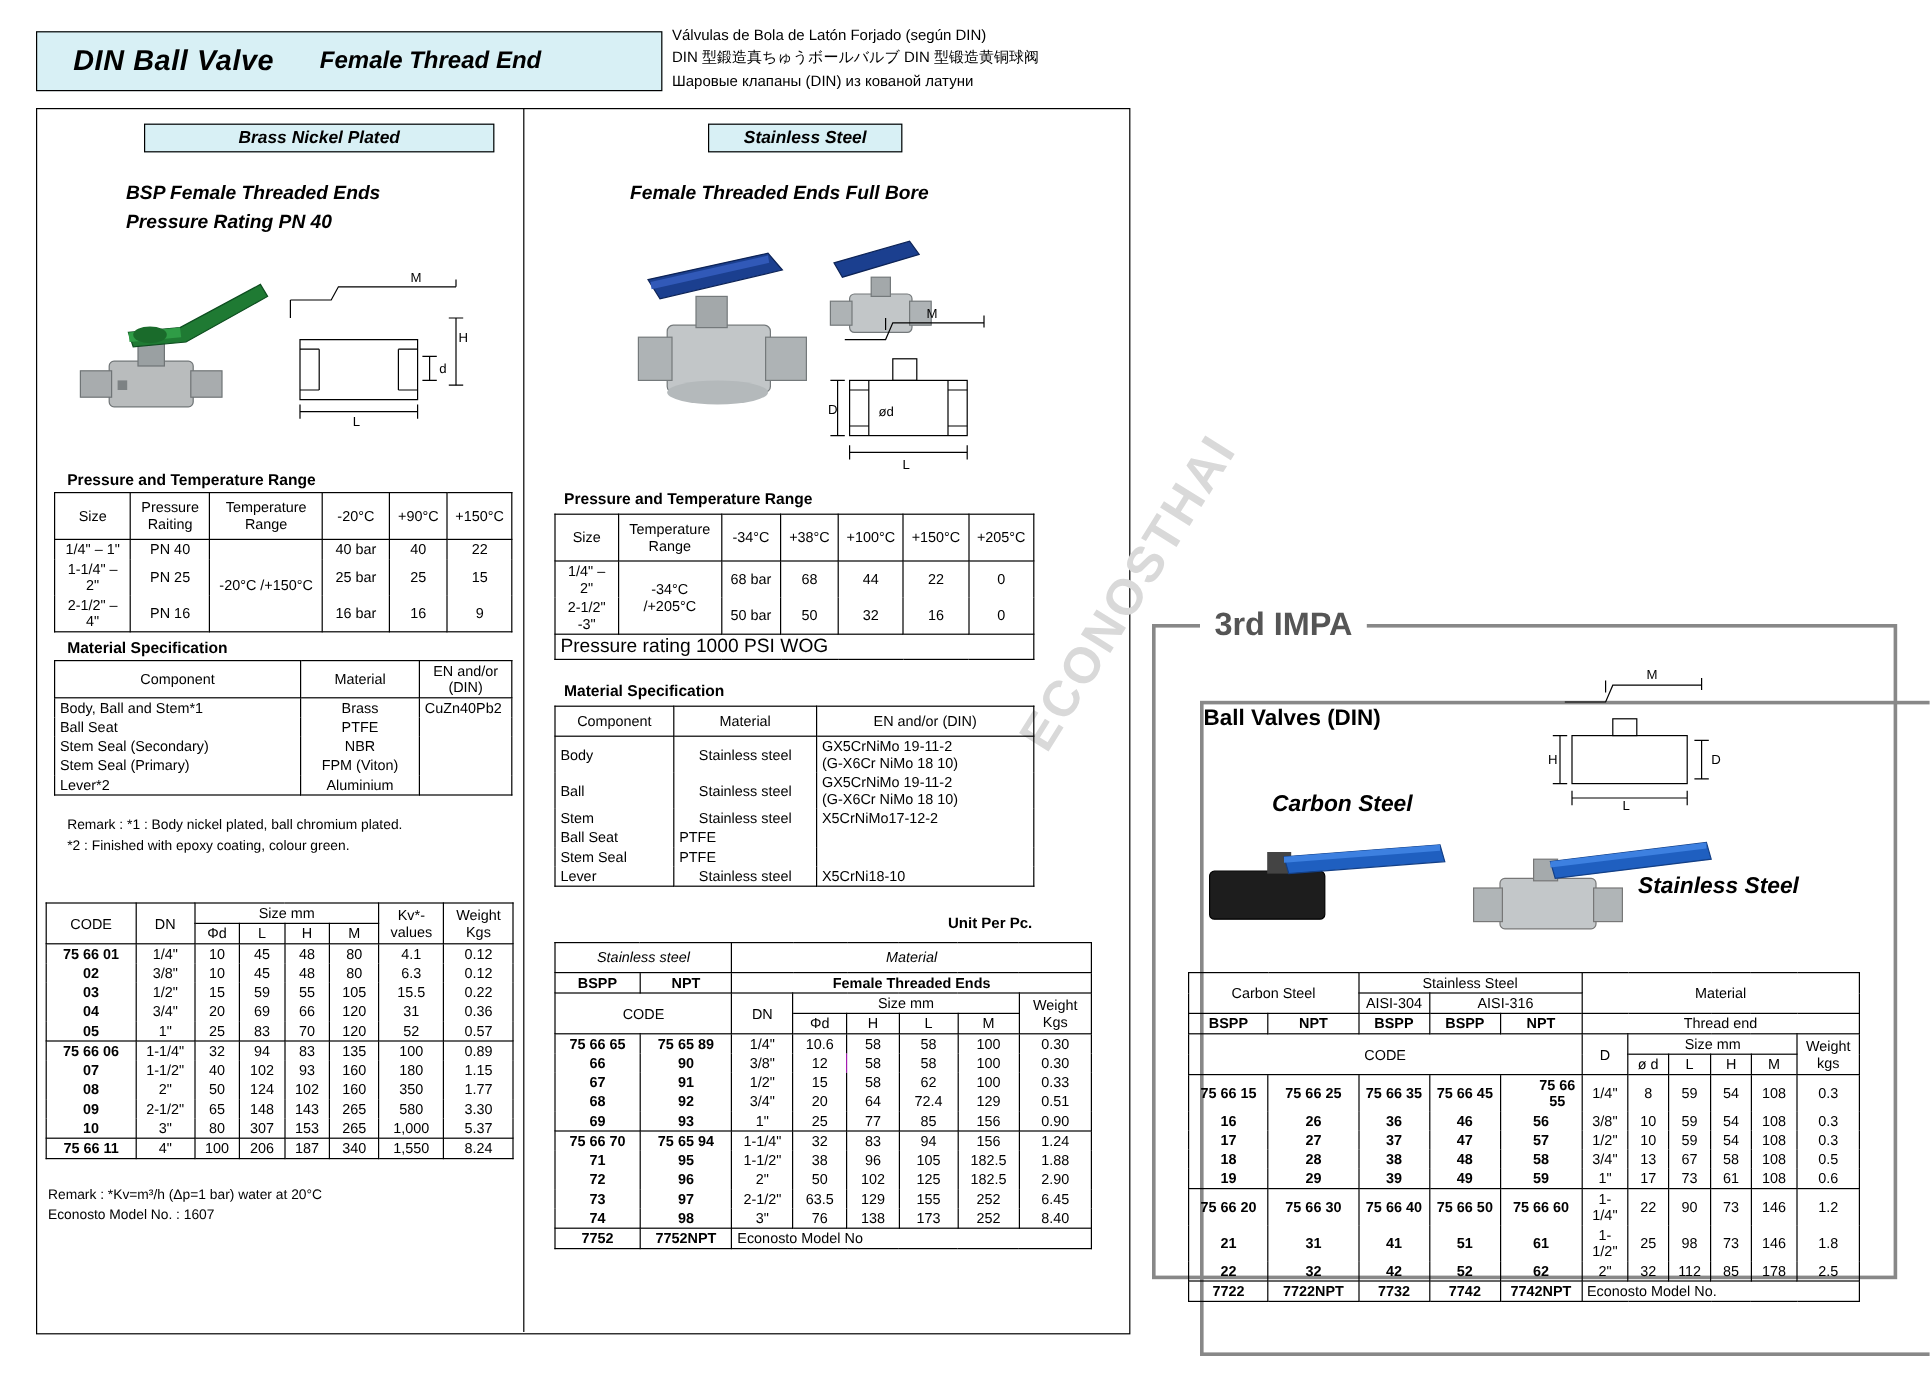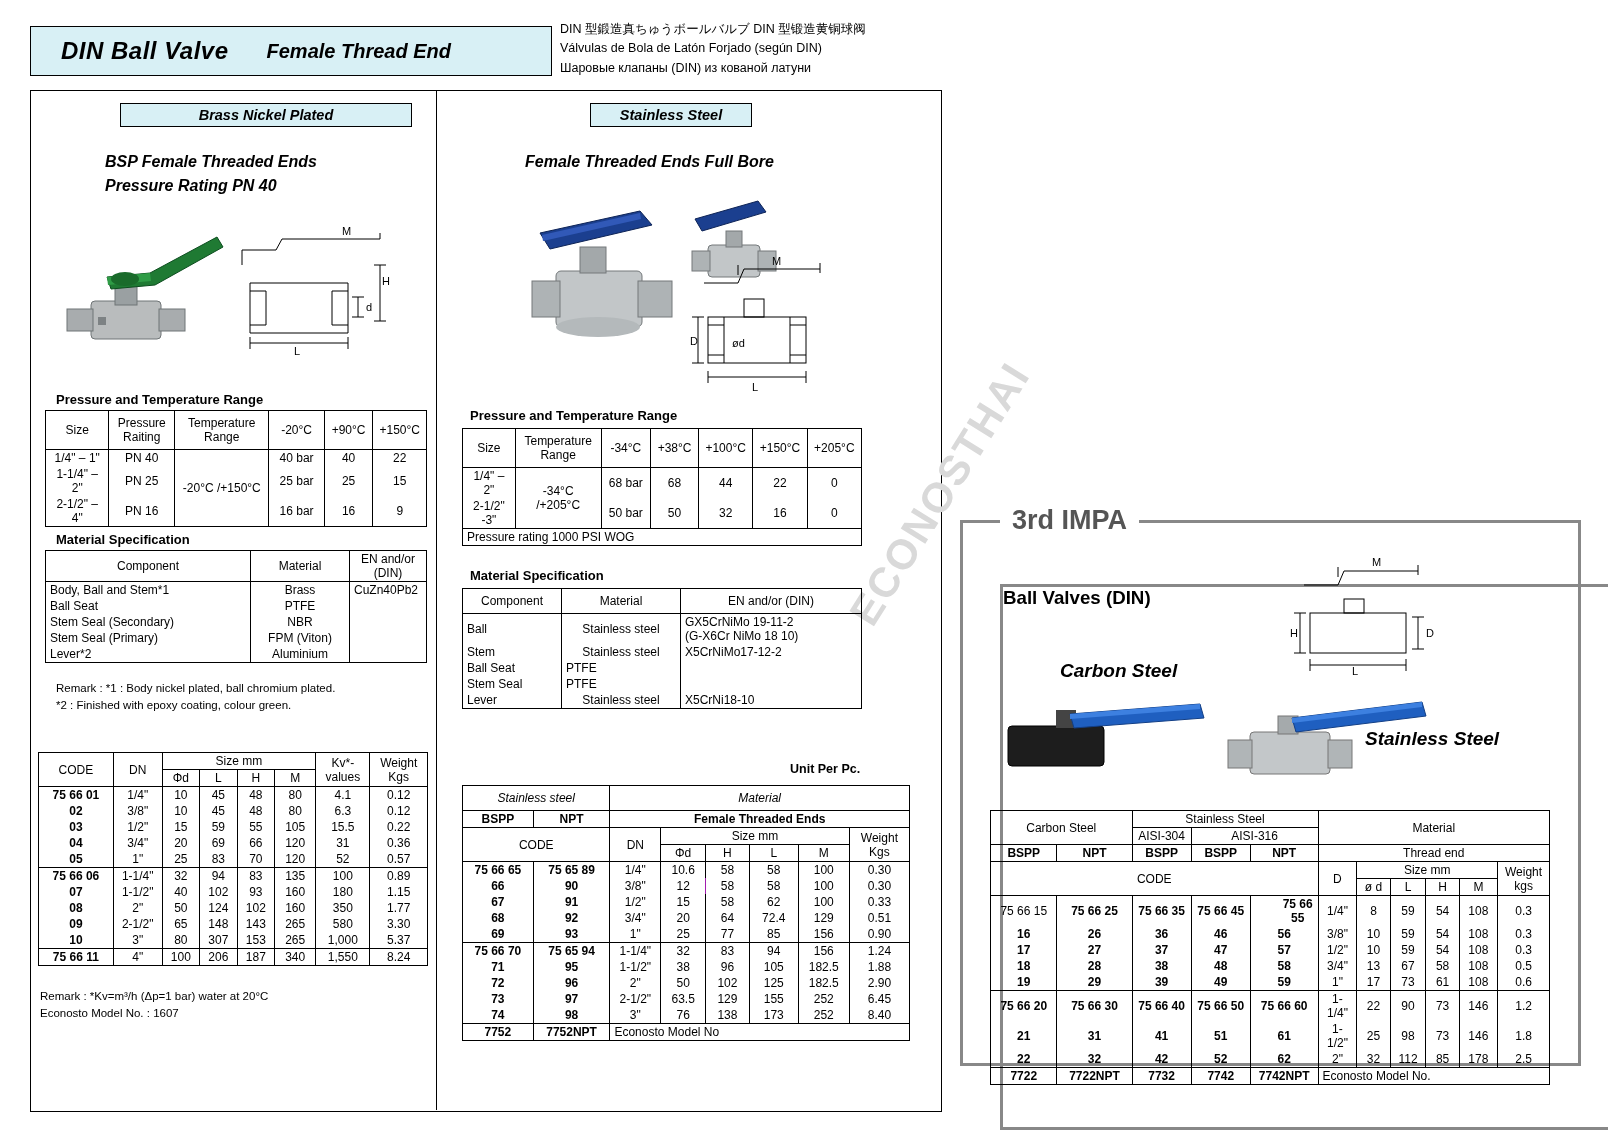--- a/index.html
+++ b/index.html
@@ -49,22 +49,22 @@
 </head>
 <body>
 
 <div class="page">
 
   <div class="hdr">
     <span class="t1">DIN Ball Valve</span>
     <span class="t2">Female Thread End</span>
   </div>
   <div class="hdr-langs">
+    <div>Válvulas de Bola de Latón Forjado (según DIN)</div>
     <div>DIN 型鍛造真ちゅうボールバルブ   DIN 型锻造黄铜球阀</div>
-    <div>Válvulas de Bola de Latón Forjado (según DIN)</div>
     <div>Шаровые клапаны (DIN) из кованой латуни</div>
   </div>
 
   <div class="frame"></div>
   <div class="vdiv"></div>
 
   <div class="wm">ECONOSTHAI</div>
 
   <div class="secttl" style="left:120px;top:103px;width:290px;">Brass Nickel Plated</div>
 
@@ -383,33 +383,39 @@
     </tr>
     <tr>
       <td style="border-top:none;">2-1/2" -3"</td>
       <td style="border-top:none;">50 bar</td>
       <td style="border-top:none;">50</td>
       <td style="border-top:none;">32</td>
       <td style="border-top:none;">16</td>
       <td style="border-top:none;">0</td>
     </tr>
     <tr>
-      <td colspan="7" class="lft" style="font-size:12px;">Pressure rating 1000 PSI WOG</td>
+      <td colspan="7" class="lft" style="font-size:16px;">Pressure rating 1000 PSI WOG</td>
     </tr>
   </tbody>
     </table>
 
   <div class="caption" style="left:470px;top:568px;">Material Specification</div>
 
   <table class="tbl" style="left:462px;top:588px;width:400px;">
     <tbody>
         <tr>
       <td style="width:90px;height:22px;">Component</td>
       <td style="width:110px;">Material</td>
       <td>EN and/or (DIN)</td>
+    </tr>
+    <tr>
+      <td class="lft" style="border-bottom:none;">Body</td>
+      <td style="border-bottom:none;">Stainless steel</td>
+      <td class="lft" style="white-space:pre-line;border-bottom:none;">GX5CrNiMo 19-11-2
+(G-X6Cr NiMo 18 10)</td>
     </tr>
     <tr>
       <td class="lft" style="border-top:none;border-bottom:none;">Ball</td>
       <td style="border-top:none;border-bottom:none;">Stainless steel</td>
       <td class="lft" style="white-space:pre-line;border-top:none;border-bottom:none;">GX5CrNiMo 19-11-2
 (G-X6Cr NiMo 18 10)</td>
     </tr>
     <tr>
       <td class="lft" style="border-top:none;border-bottom:none;">Stem</td>
       <td style="border-top:none;border-bottom:none;">Stainless steel</td>
@@ -639,21 +645,21 @@
 kgs</td>
     </tr>
     <tr>
       <td style="width:34px;">ø d</td>
       <td style="width:34px;">L</td>
       <td style="width:34px;">H</td>
       <td style="width:38px;">M</td>
     </tr>
 
     <tr>
-          <td style="border-bottom:none;font-weight:normal;margin-left:35px;">75 66 15</td>
+          <td style="border-bottom:none;font-weight:bold;margin-left:35px;">75 66 15</td>
           <td style="border-bottom:none;font-weight:bold;">75 66 25</td>
           <td style="border-bottom:none;font-weight:bold;">75 66 35</td>
           <td style="border-bottom:none;font-weight:bold;">75 66 45</td>
           <td style="border-bottom:none;font-weight:bold;padding-left:31px;">75 66 55</td>
           <td style="border-bottom:none;">1/4"</td>
           <td style="border-bottom:none;">8</td>
           <td style="border-bottom:none;">59</td>
           <td style="border-bottom:none;">54</td>
           <td style="border-bottom:none;">108</td>
           <td style="border-bottom:none;">0.3</td>

